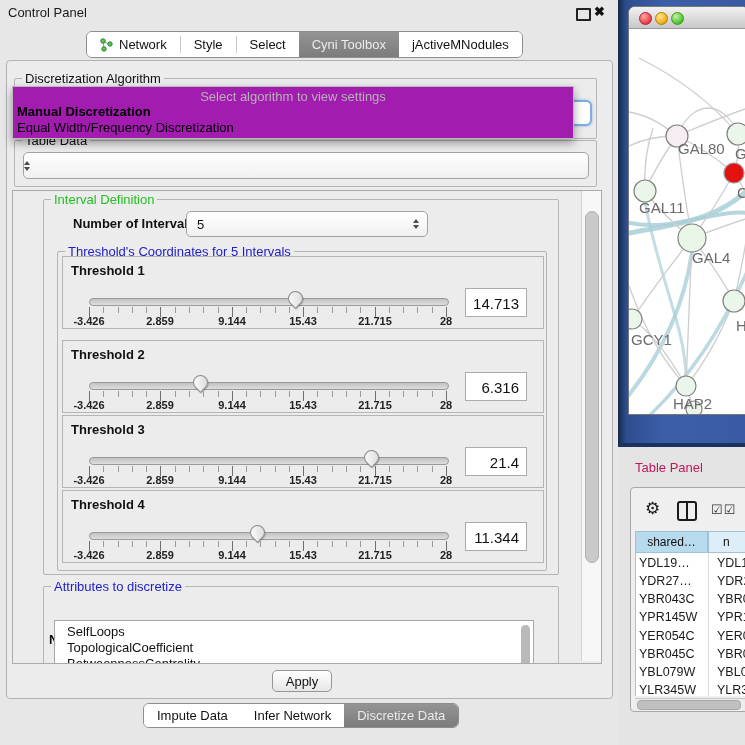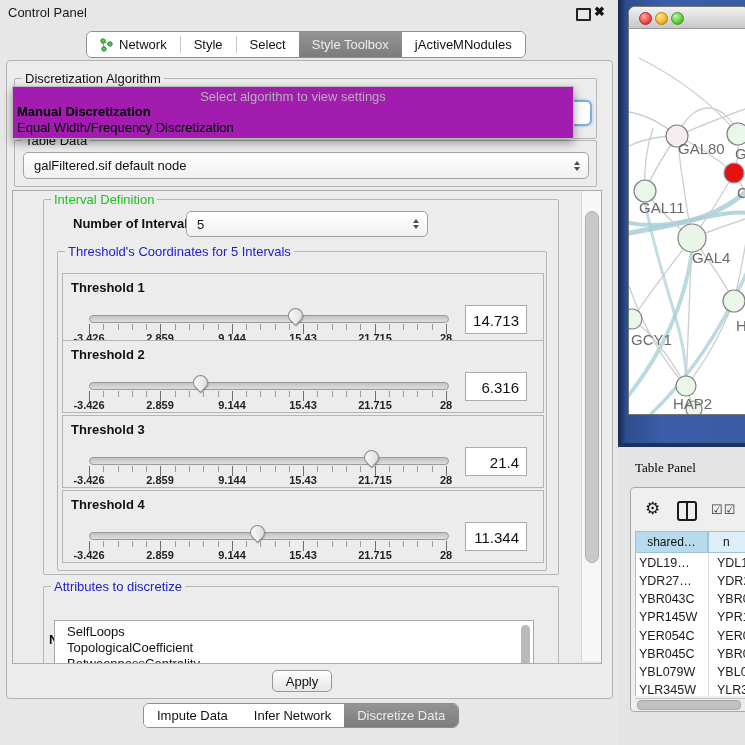--- a/index.html
+++ b/index.html
@@ -72,21 +72,21 @@
   #desktop .dbot{position:absolute;left:0;bottom:0;width:100%;height:4px;background:#1b315e;}
   #netwin{left:628px;top:6px;width:119px;height:407px;background:#fff;border:1px solid #777;
           border-radius:7px 7px 0 0;overflow:hidden;}
   #nettitle{position:absolute;left:0;top:0;width:100%;height:21px;
             background:linear-gradient(#f2f2f2,#c7c7c7);border-bottom:1px solid #999;}
   .light{position:absolute;top:5px;width:11px;height:11px;border-radius:50%;}
   .light.red{left:10px;background:radial-gradient(circle at 35% 30%,#ffaaaa,#ee4b4b 60%,#b32020);border:1px solid #a23;}
   .light.yel{left:26px;background:radial-gradient(circle at 35% 30%,#ffe596,#f5b325 60%,#b87d07);border:1px solid #a80;}
   .light.grn{left:42px;background:radial-gradient(circle at 35% 30%,#c2f3a9,#59cb3c 60%,#2e8f1f);border:1px solid #491;}
   #tpwin{left:618px;top:447px;width:127px;height:298px;background:#e4e4e4;}
-  #tpwin .tptitle{position:absolute;left:17px;top:13px;font-size:13px;color:#000000;font-family:Liberation Serif, serif;}
+  #tpwin .tptitle{position:absolute;left:17px;top:13px;font-size:13px;color:#be185d;}
   #tppanel{position:absolute;left:12px;top:40px;width:118px;height:223px;background:#efefef;
            border:1px solid #a8a8a8;border-radius:4px;overflow:hidden;}
   .hdrcell{position:absolute;top:43px;height:22px;box-sizing:border-box;border:1px solid #9fc2d4;
            font-size:12px;line-height:20px;}
   .trow{position:absolute;left:4px;width:114px;height:18px;font-size:12.5px;line-height:18px;color:#1a1a1a;white-space:nowrap;}
   .bold{font-weight:bold;}
 </style>
 </head>
 <body>
 
@@ -110,21 +110,21 @@
       </div>
       <div class="tabsep"></div>
       <div class="tab">
           <span>Style</span>
         </div>
       <div class="tabsep"></div>
       <div class="tab">
           <span>Select</span>
         </div>
       <div class="tab sel">
-          <span>Style Toolbox</span>
+          <span>Cyni Toolbox</span>
         </div>
       <div class="tab">
           <span>jActiveMNodules</span>
         </div>
     </div>
 
     <div id="mainpanel" class="abs"></div>
 
     <div class="abs group" style="left:14px;top:78px;width:581px;height:59px;">
       <span class="grouplabel">Discretization Algorithm</span>
@@ -133,21 +133,20 @@
 
     <div id="popup" class="abs">
       <div class="hint">Select algorithm to view settings</div>
       <div class="opt bold" style="top:17px;">Manual Discretization</div>
       <div class="opt" style="top:33px;">Equal Width/Frequency Discretization</div>
     </div>
 
     <div class="abs group" style="left:14px;top:140px;width:581px;height:45px;">
       <span class="grouplabel">Table Data</span>
       <div class="combo" style="left:8px;top:11px;width:564px;height:25px;">
-        <span class="val">galFiltered.sif default node</span>
         <span class="stepper">
             <span class="arr-up"></span>
             <span class="arr-dn"></span>
           </span>
       </div>
     </div>
 
     <div id="scrollarea" class="abs">
 
       <div class="group" style="left:30px;top:8px;width:514px;height:374px;">
@@ -158,21 +157,21 @@
         <span class="val">5</span>
         <span class="stepper">
             <span class="arr-up"></span>
             <span class="arr-dn"></span>
           </span>
       </div>
 
       <div class="group" style="left:44px;top:60px;width:488px;height:318px;">
         <span class="grouplabel glabel-blue">Threshold's Coordinates for 5 Intervals</span>
 
-        <div class="thpanel" style="top:21px;">
+        <div class="thpanel" style="top:4px;">
           <span class="thlabel">Threshold 1</span>
           <div class="track"></div>
           <div class="thumb" style="left: 225.059px;"></div>
           <div class="ticks"></div>
           <span class="ticklbl" style="left:26px;">-3.426</span>
           <span class="ticklbl" style="left:97px;">2.859</span>
           <span class="ticklbl" style="left:169px;">9.144</span>
           <span class="ticklbl" style="left:240px;">15.43</span>
           <span class="ticklbl" style="left:312px;">21.715</span>
           <span class="ticklbl" style="left:383px;">28</span>

